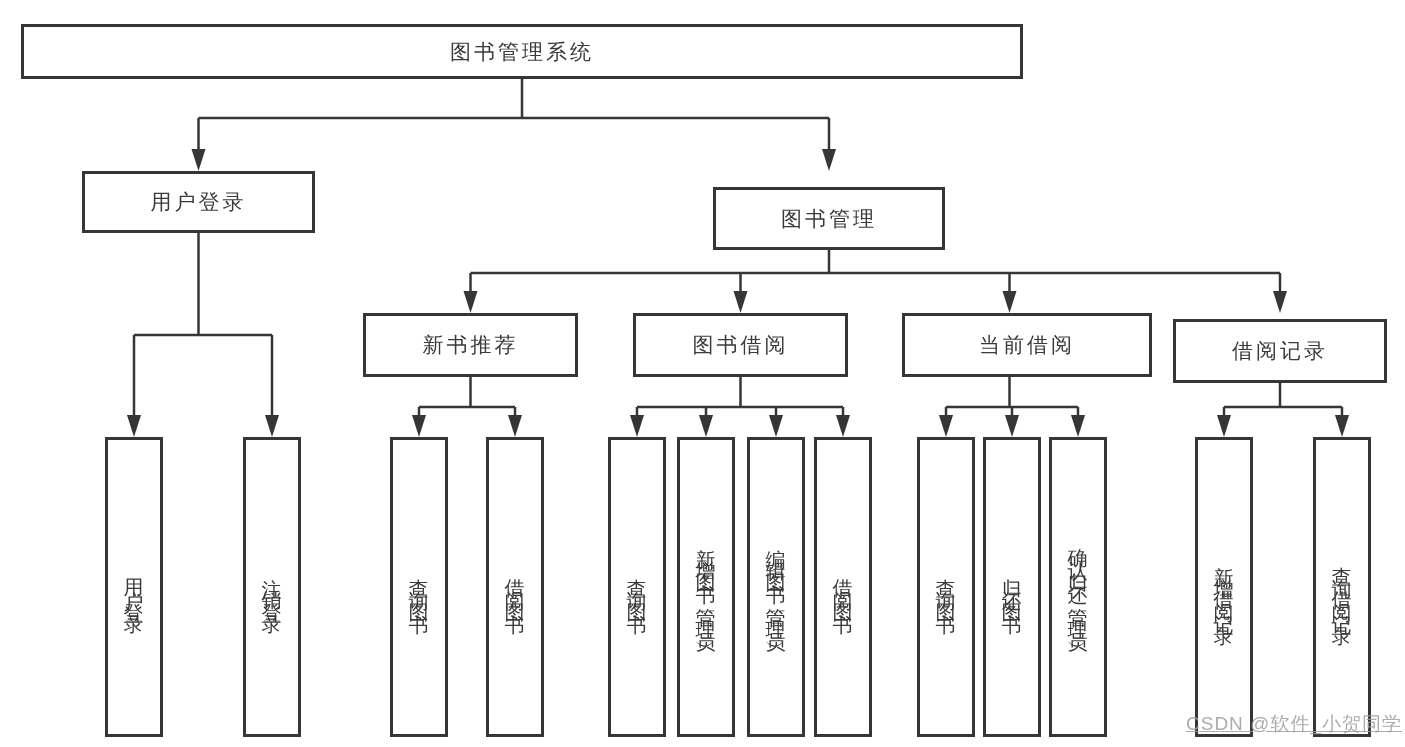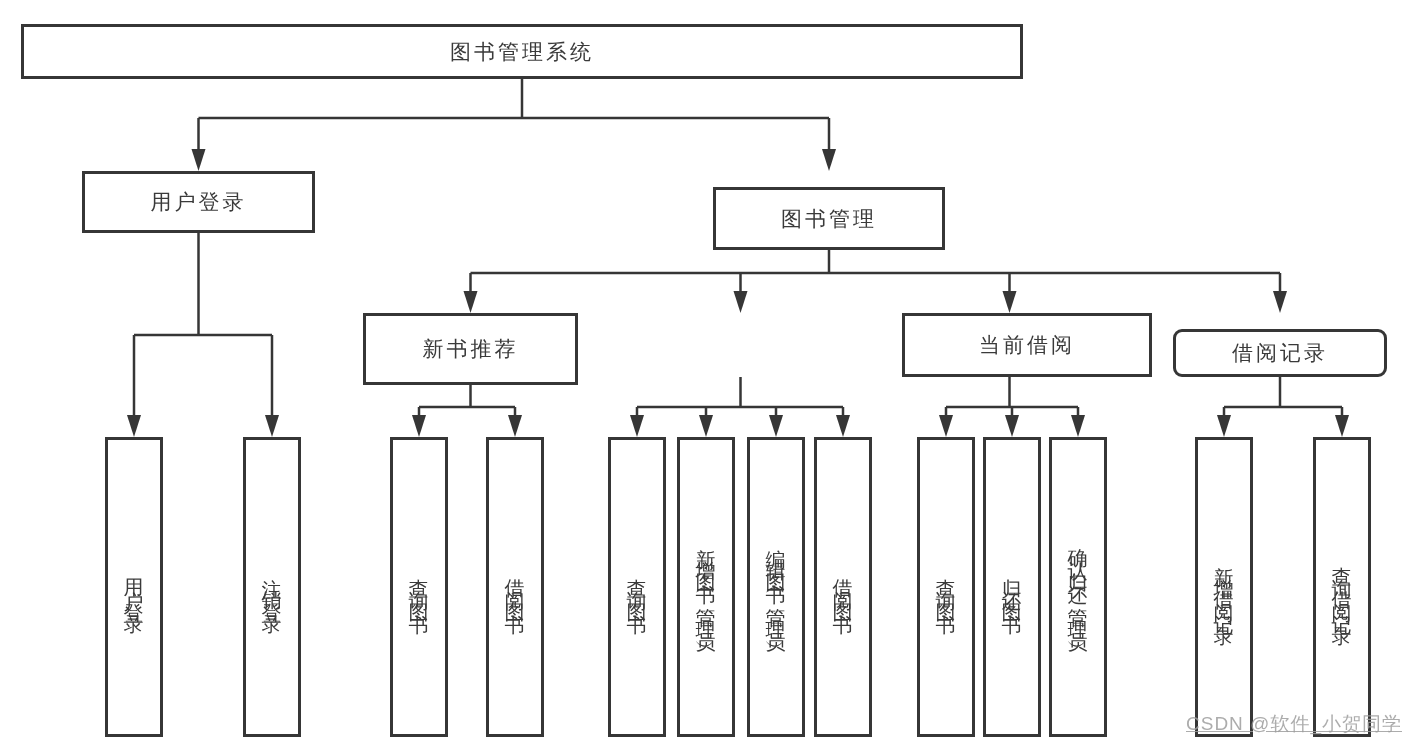--- a/index.html
+++ b/index.html
@@ -110,23 +110,24 @@
       <polygon points="1217,415 1231,415 1224,437"></polygon>
       <polygon points="1335,415 1349,415 1342,437"></polygon>
     </g>
   </svg>
 
   <div class="hnode" style="left:21px;top:24px;width:1002px;height:55px;">图书管理系统</div>
 
   <div class="hnode" style="left:82px;top:171px;width:233px;height:62px;">用户登录</div>
   <div class="hnode" style="left:713px;top:171px;width:232px;height:63px;margin-top:16px;">图书管理</div>
 
-  <div class="hnode" style="left:363px;top:313px;width:215px;height:72px;">新书推荐</div>
+  <div class="hnode" style="left:363px;top:313px;width:215px;height:64px;">新书推荐</div>
+  <div class="hnode" style="left:633px;top:313px;width:215px;height:64px;">图书借阅</div>
   <div class="hnode" style="left:902px;top:313px;width:250px;height:64px;">当前借阅</div>
-  <div class="hnode" style="left:1173px;top:329px;width:214px;height:48px;border-radius:9px;">借阅记录</div>
+  <div class="hnode" style="left:1173px;top:319px;width:214px;height:64px;">借阅记录</div>
 
   <div class="vnode" style="left:105px;top:437px;width:58px;height:300px;">用户登录</div>
   <div class="vnode" style="left:243px;top:437px;width:58px;height:300px;">注销登录</div>
 
   <div class="vnode" style="left:390px;top:437px;width:58px;height:300px;">查询图书</div>
   <div class="vnode" style="left:486px;top:437px;width:58px;height:300px;">借阅图书</div>
 
   <div class="vnode" style="left:608px;top:437px;width:58px;height:300px;">查询图书</div>
   <div class="vnode" style="left:677px;top:437px;width:58px;height:300px;">新增图书（管理员）</div>
   <div class="vnode" style="left:747px;top:437px;width:58px;height:300px;">编辑图书（管理员）</div>

